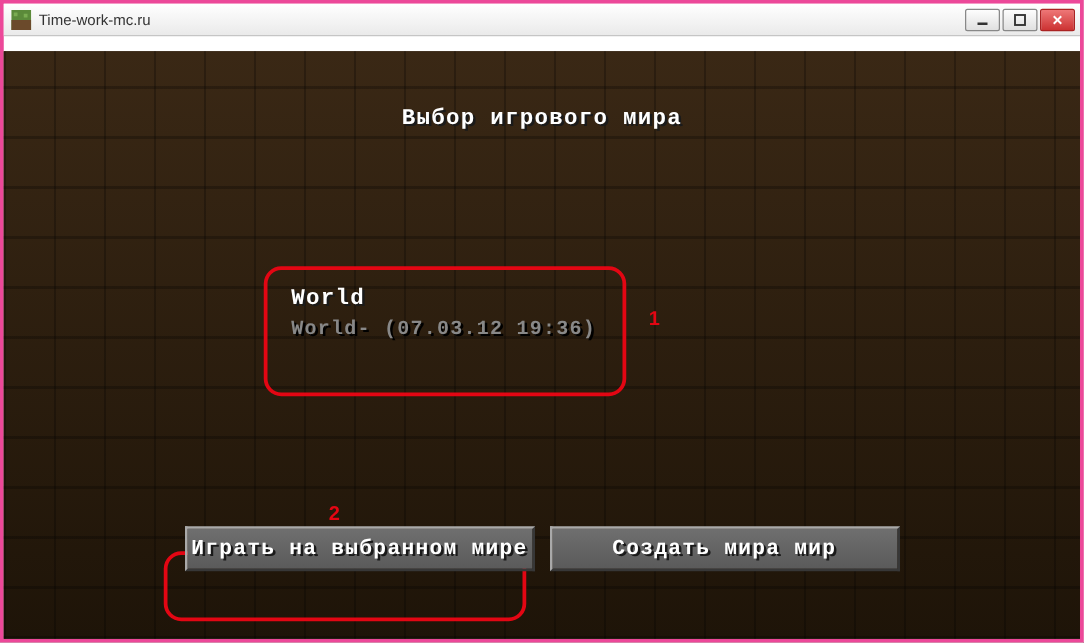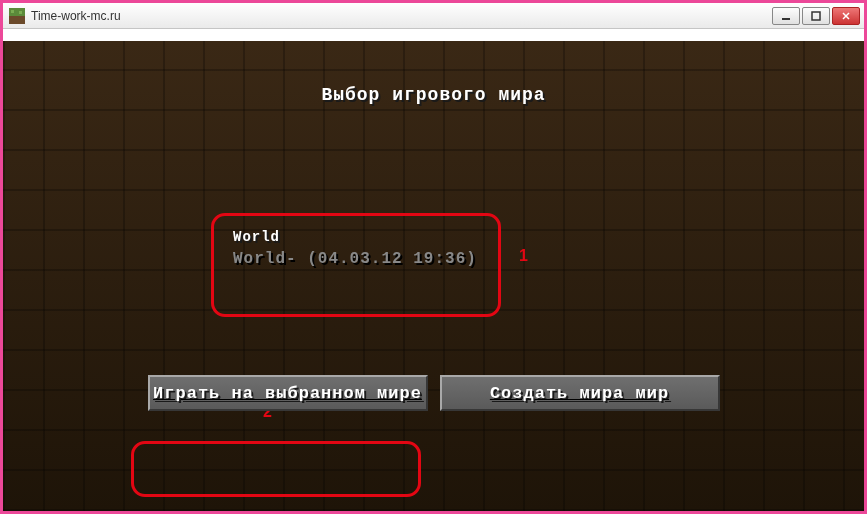--- a/index.html
+++ b/index.html
@@ -49,41 +49,41 @@
 
   .screen-title {
     position: absolute; top: 44px; left: 0; width: 100%; text-align: center;
     font-size: 18px;
   }
 
   .world-entry {
     position: absolute; left: 218px; top: 180px; width: 268px; height: 80px;
     padding: 8px 12px;
   }
-  .world-name { font-size: 14px; color: #fff; margin-bottom: 4px; }
+  .world-name { font-size: 18px; color: #fff; margin-bottom: 4px; }
   .world-sub  { font-size: 16px; color: #888; text-shadow: 2px 2px 0 #000; line-height: 20px; }
 
   .annot-box {
     position: absolute;
     border: 3px solid #e30613; border-radius: 14px;
     pointer-events: none;
   }
   .annot-box.b1 { left: 208px; top: 172px; width: 290px; height: 104px; }
   .annot-box.b2 { left: 128px; top: 400px; width: 290px; height: 56px; }
   .annot-num {
     position: absolute;
     color: #e30613; font: bold 16px Tahoma, sans-serif;
     text-shadow: none;
     pointer-events: none;
   }
   .annot-num.n1 { left: 516px; top: 206px; }
   .annot-num.n2 { left: 260px; top: 362px; }
 
   .btn-area {
-    position: absolute; left: 0; right: 0; bottom: 0; height: 136px; text-decoration: underline;
+    position: absolute; left: 0; right: 0; bottom: 0; height: 90px;
   }
   .mc-button-row { display: flex; justify-content: center; gap: 12px; padding-top: 0; }
   .mc-button {
     width: 280px; height: 36px;
     background: linear-gradient(#6f6f6f, #5a5a5a);
     border-width: 2px; border-style: solid;
     border-color: #a9a9a9 #373737 #373737 #a9a9a9;
     display: flex; align-items: center; justify-content: center;
     font-size: 17px;
   }
@@ -127,21 +127,21 @@
       </div>
     </div>
   </div>
 
   <div class="game-area">
 
     <div class="screen-title mc-text">Выбор игрового мира</div>
 
     <div class="world-entry">
       <div class="world-name mc-text">World</div>
-      <div class="world-sub mc-text">World- (04.03.12 19:36)</div>
+      <div class="world-sub mc-text">World- (07.03.12 19:36)</div>
     </div>
 
     <div class="annot-box b1"></div>
     <div class="annot-num n1">1</div>
     <div class="annot-box b2"></div>
     <div class="annot-num n2">2</div>
 
     <div class="btn-area">
       <div class="mc-button-row">
         <div class="mc-button mc-text">Играть на выбранном мире</div>

